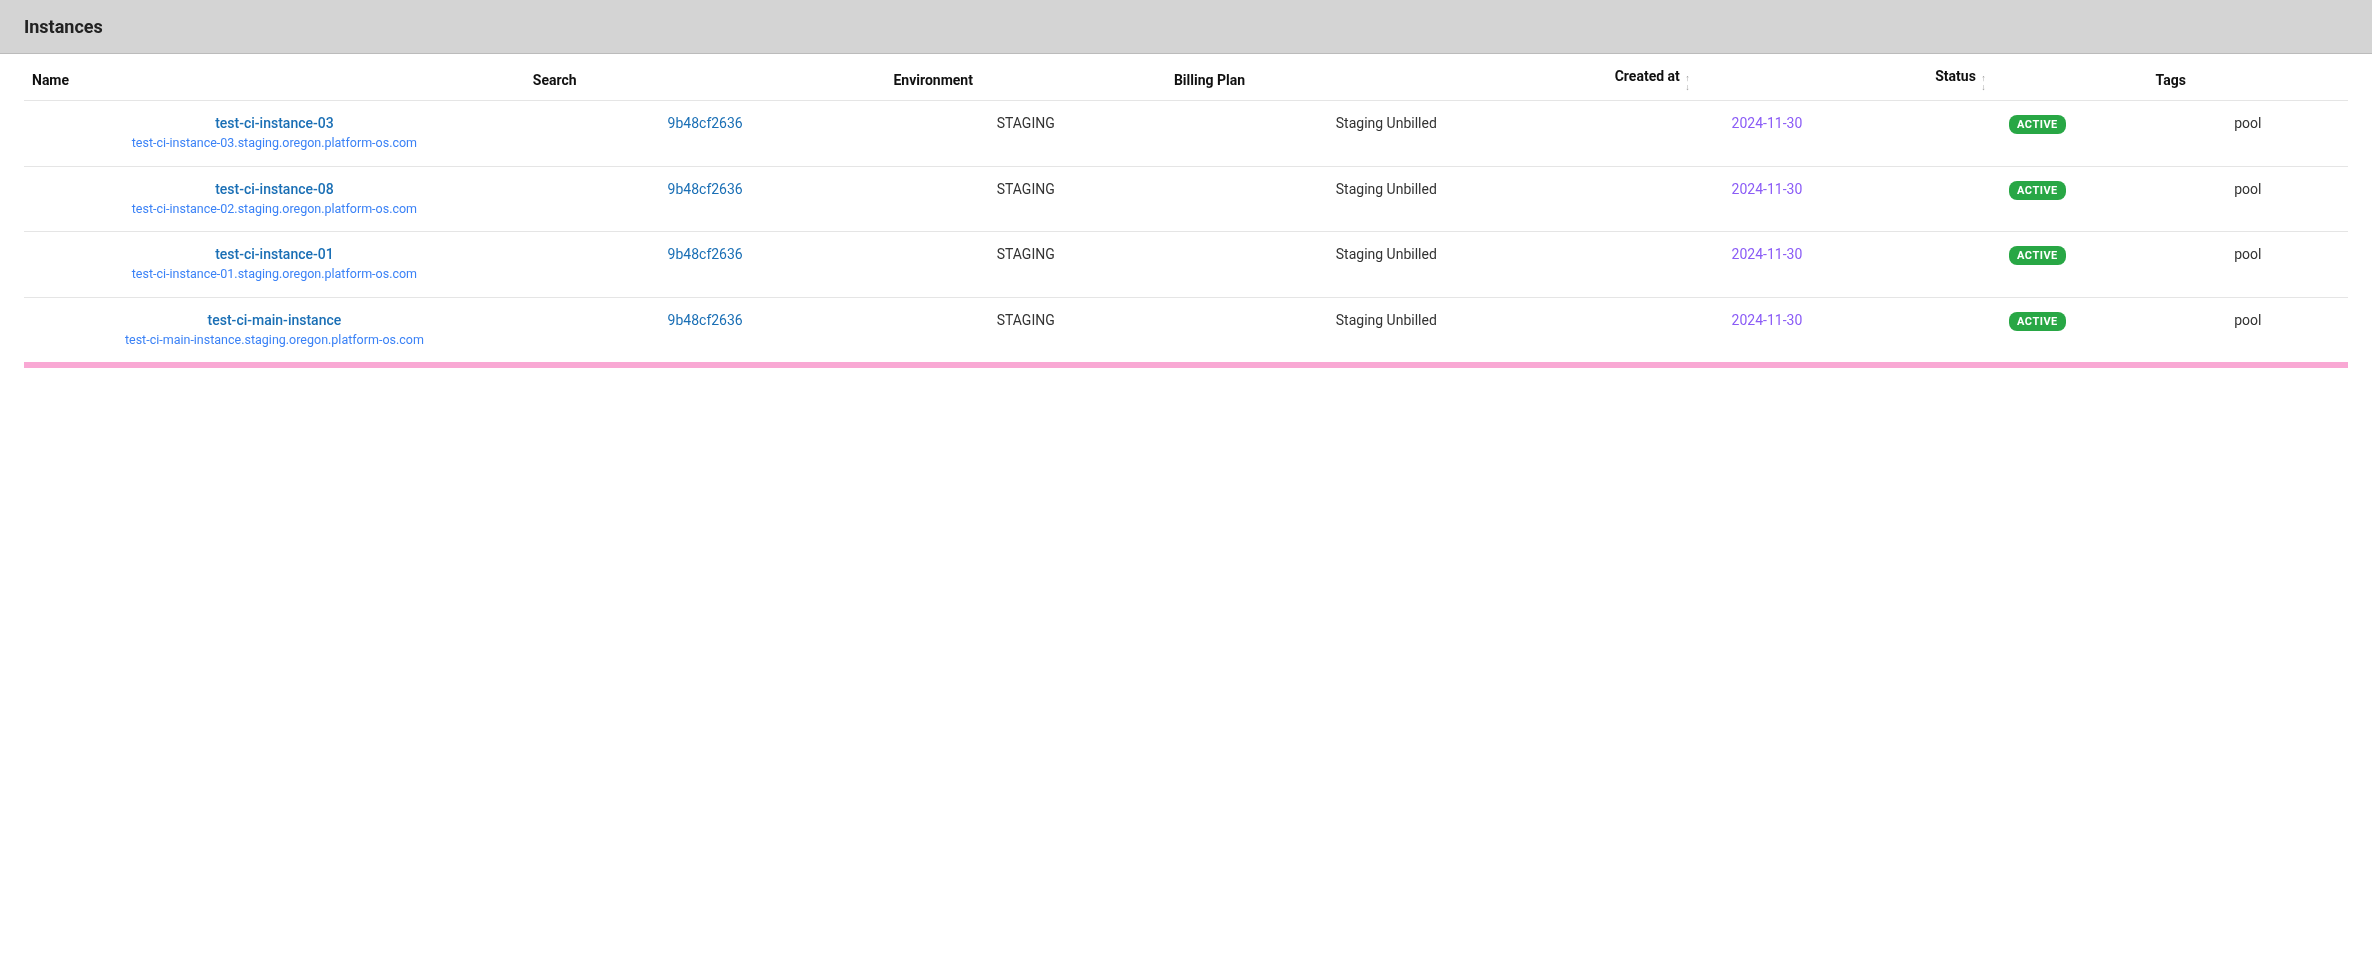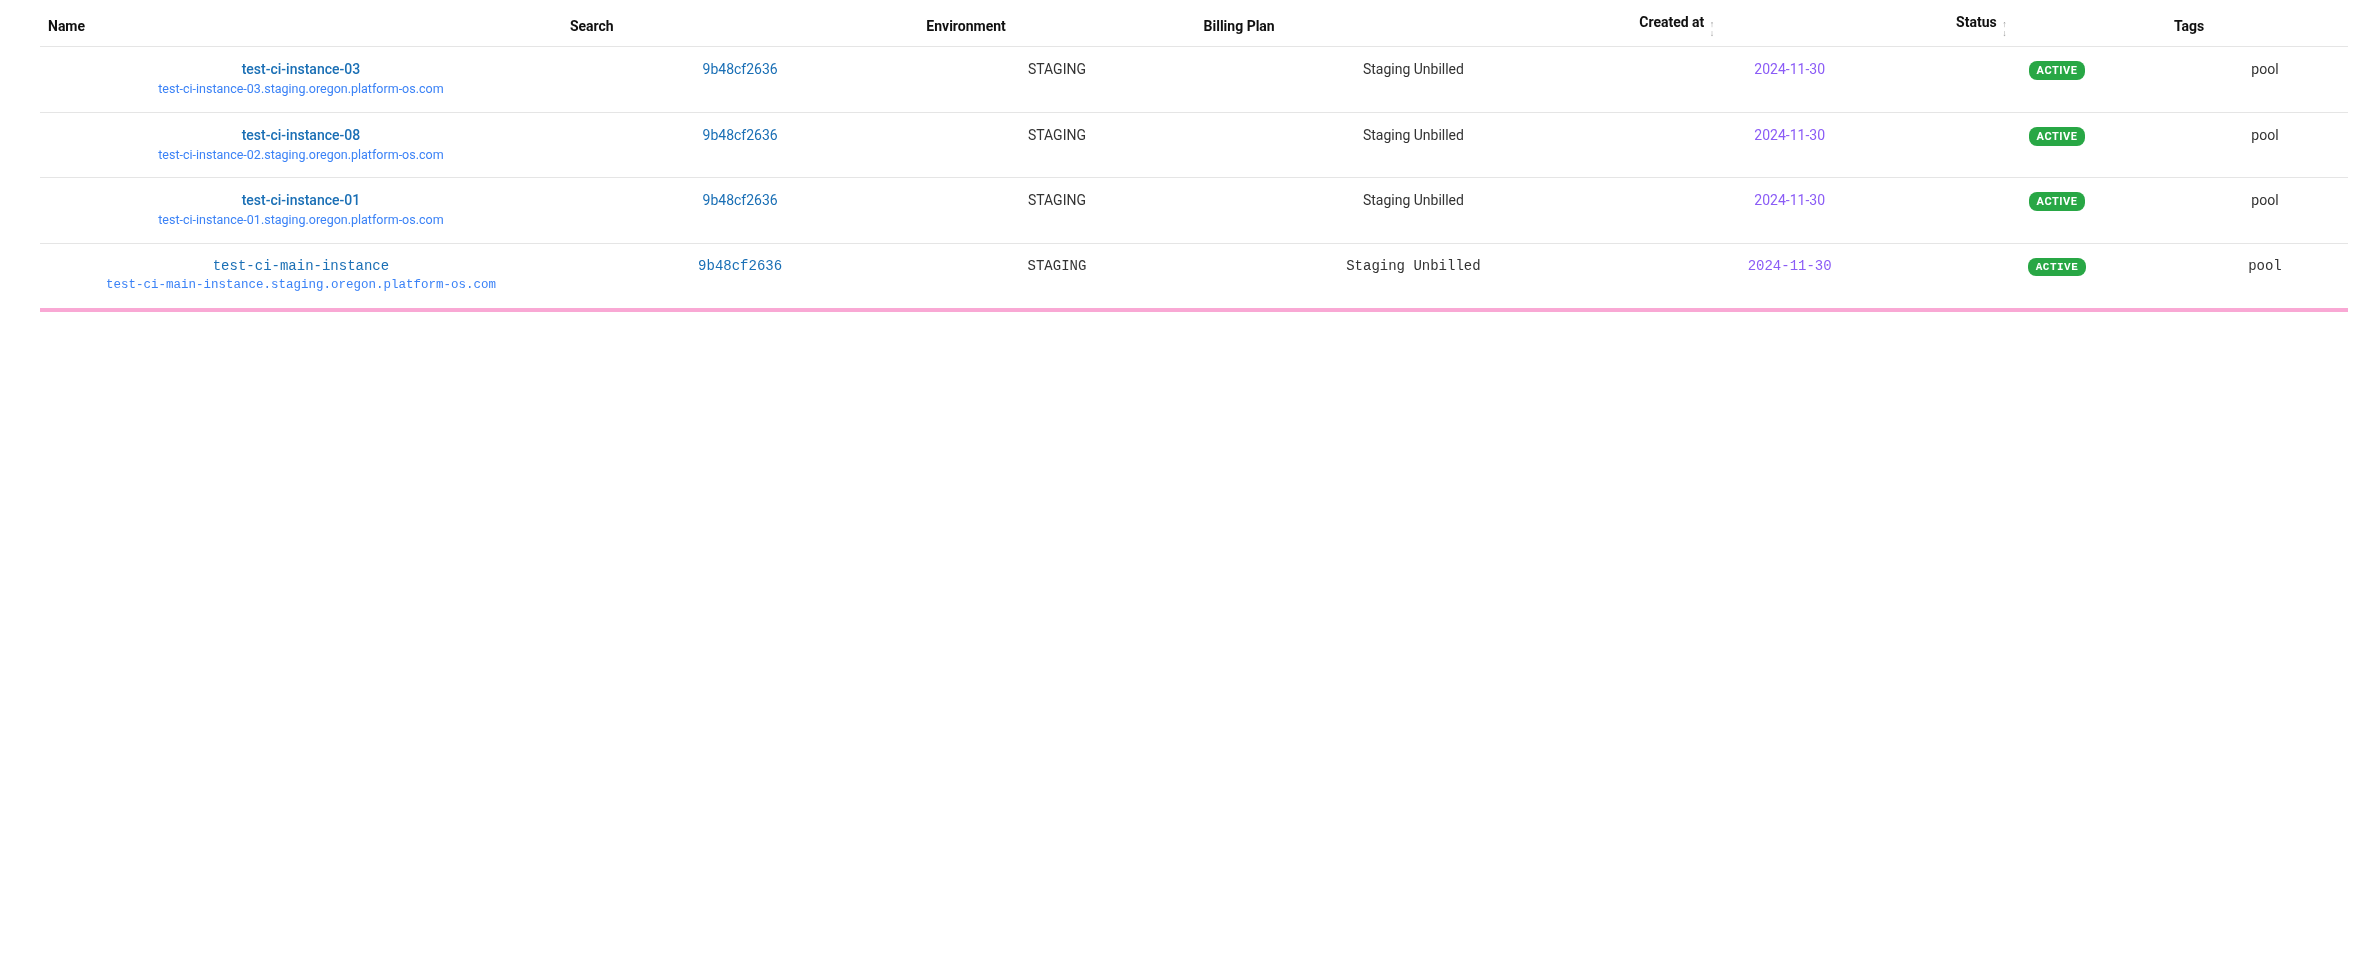--- a/index.html
+++ b/index.html
@@ -38,21 +38,20 @@
     }
 
     .table-wrapper {
       width: 100%;
       overflow-x: auto;
     }
 
     table {
       width: 100%;
       border-collapse: collapse;
-      margin-left: 16px;
     }
 
     thead tr th {
       padding: 14px 8px 8px 8px;
       text-align: left;
       font-weight: 700;
       color: #111;
       font-size: 14px;
       white-space: nowrap;
     }
@@ -77,22 +76,21 @@
     .col-billing { width: 220px; }
     .col-created { width: 160px; }
     .col-status { width: 110px; }
     .col-tags { width: 100px; }
 
     tbody tr {
       border-top: 1px solid #e5e5e5;
     }
 
     tbody tr:last-child {
-      border-bottom: 4px solid #f9a8d4;
-      font-family: Liberation Mono, monospace;
+      border-bottom: 6px solid #f9a8d4;
     }
 
     tbody td {
       padding: 14px 8px;
       vertical-align: top;
       font-size: 14px;
       text-align: center;
     }
 
     .instance-name-link {
@@ -178,20 +176,23 @@
     .sort-btn span {
       display: block;
       line-height: 1.1;
     }
   </style>
 </head>
 <body>
 
 <div class="page-container">
 
+  <div class="page-header">
+    <h1 class="page-title">Instances</h1>
+  </div>
 
   <div class="table-container">
     <div class="table-wrapper">
       <table>
         <thead>
           <tr class="header-row">
             <th class="col-name">
               <span>Name</span>
             </th>
             <th class="col-partner">

